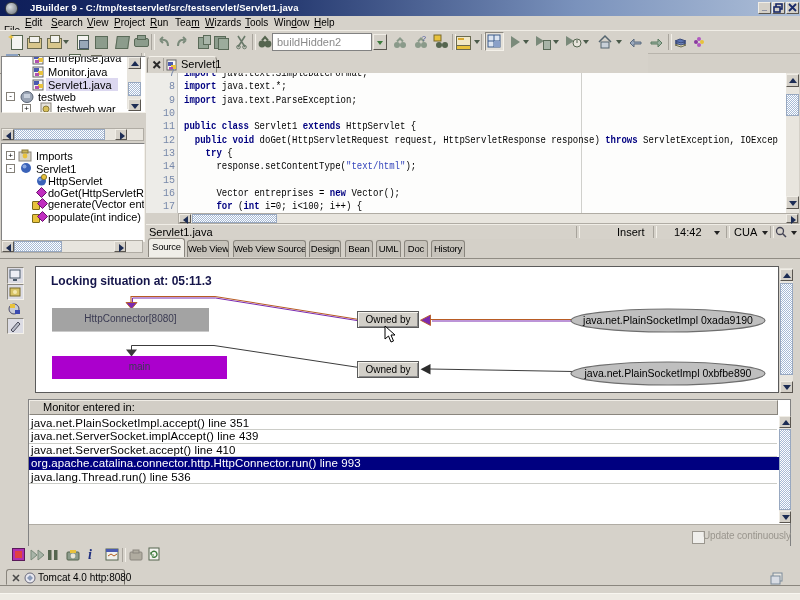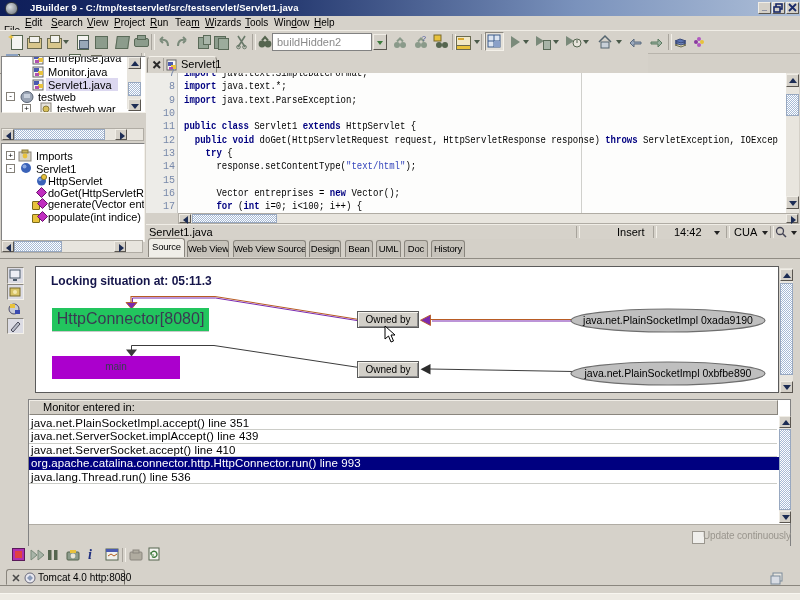--- a/index.html
+++ b/index.html
@@ -477,22 +477,22 @@
         <polygon points="394.5,48 394.5,58.5 384.5,53.2" fill="#7a2ab0" stroke="#b85c24" stroke-width="0.9"></polygon>
         <path d="M323 100.5 L178 78.5 L95.5 78.5 L95.5 83" fill="none" stroke="#3c3c3c" stroke-width="1"></path>
         <polygon points="90,82.5 101,82.5 95.5,89.5" fill="#3c3c3c"></polygon>
         <path d="M537 104.5 L394 102" stroke="#3c3c3c" stroke-width="1"></path>
         <polygon points="394.5,97 394.5,107.5 384.5,102.2" fill="#2c2c2c"></polygon>
         <ellipse cx="632" cy="53.5" rx="97" ry="11.5" fill="#bfbfbf" stroke="#6e6e6e" stroke-width="1.2"></ellipse>
         <text x="632" y="57" text-anchor="middle" font-size="10.5" fill="#000" font-family="Liberation Sans">java.net.PlainSocketImpl 0xada9190</text>
         <ellipse cx="632" cy="106.5" rx="97" ry="11.5" fill="#bfbfbf" stroke="#6e6e6e" stroke-width="1.2"></ellipse>
         <text x="632" y="110" text-anchor="middle" font-size="10.5" fill="#000" font-family="Liberation Sans">java.net.PlainSocketImpl 0xbfbe890</text>
       </svg>
-      <div class="abs" style="left:16px;top:41px;width:157px;height:23px;background:#22c55e;border-bottom:1px solid #cacaca;box-sizing:content-box;text-align:center;line-height:22px;font-size:16px;color:#3a3a52;">HttpConnector[8080]</div>
-      <div class="abs" style="left:16px;top:89px;width:128px;height:23px;background:#ab00cd;text-align:center;line-height:22px;font-size:10px;color:#3a3a52;">main</div>
+      <div class="abs" style="left:16px;top:41px;width:157px;height:23px;background:#a3a3a3;border-bottom:1px solid #cacaca;box-sizing:content-box;text-align:center;line-height:22px;font-size:10px;color:#3a3a52;">HttpConnector[8080]</div>
+      <div class="abs" style="left:16px;top:89px;width:175px;height:23px;background:#ab00cd;text-align:center;line-height:22px;font-size:10px;color:#3a3a52;">main</div>
       <div class="abs" style="left:321px;top:44px;width:62px;height:17px;background:#d2cfc8;border:1px solid #5a5a5a;box-shadow:inset 1px 1px 0 #f4f2ec,inset -1px -1px 0 #8a8a8a;box-sizing:border-box;text-align:center;line-height:15px;font-size:10px;">Owned by</div>
       <div class="abs" style="left:321px;top:94px;width:62px;height:17px;background:#d2cfc8;border:1px solid #5a5a5a;box-shadow:inset 1px 1px 0 #f4f2ec,inset -1px -1px 0 #8a8a8a;box-sizing:border-box;text-align:center;line-height:15px;font-size:10px;">Owned by</div>
       <svg class="abs" style="left:348px;top:58px;" width="13" height="19">
           <path d="M1 1 L1 14 L4.5 11 L7 17 L9.5 16 L7 10 L11 10 Z" fill="#fff" stroke="#000" stroke-width="1"></path>
         </svg>
     </div>
 
     <div class="abs" style="left:780px;top:9px;width:13px;height:125px;background:#e8e5de;">
       <div class="abs sbtn" style="left:0;top:1px;width:13px;height:12px;">
           <div class="arr au" style="left:2px;top:3px;"></div>

